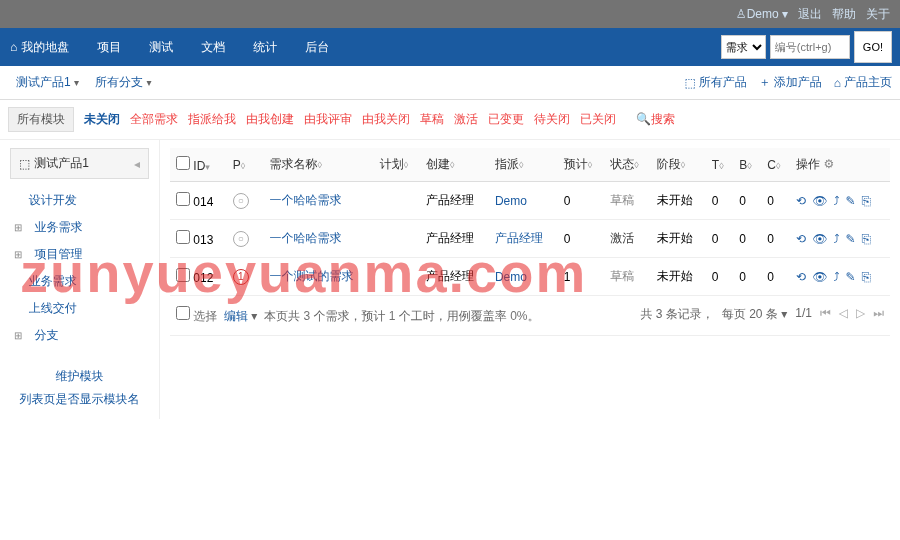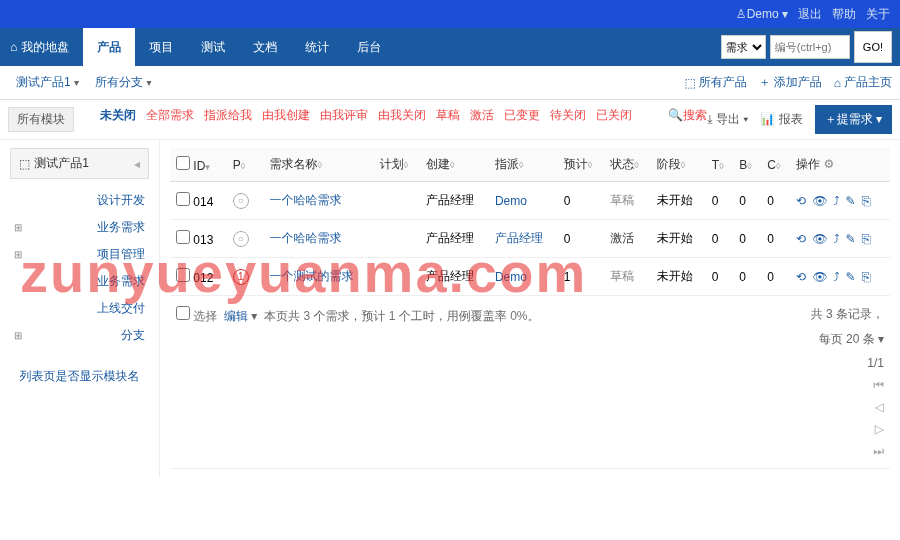--- a/index.html
+++ b/index.html
@@ -1,86 +1,85 @@
 <!DOCTYPE html>
 <html><head>
 <meta charset="utf-8">
 <style>
 * { margin: 0; padding: 0; box-sizing: border-box; font-family: "Microsoft YaHei", Arial, sans-serif; font-size: 12px; }
 body { background: #fff; width: 900px; height: 540px; overflow: hidden; position: relative; }
-.top-bar { background: #1d4ed8; height: 28px; display: flex; justify-content: flex-end; align-items: center; padding: 0 10px; gap: 10px; color: #cfe0f0; }
+.top-bar { background: #737373; height: 28px; display: flex; justify-content: flex-end; align-items: center; padding: 0 10px; gap: 10px; color: #cfe0f0; }
 .top-bar a { color: #cfe0f0; text-decoration: none; cursor: pointer; }
 .user-ico { display: inline-block; }
 .nav-bar { background: #1a5aa0; height: 38px; display: flex; align-items: center; }
 .nav-left { display: flex; align-items: center; height: 100%; }
 .nav-item { color: #fff; padding: 0 14px; height: 100%; display: flex; align-items: center; cursor: pointer; }
 .nav-item.active { background: #fff; color: #1a5aa0; font-weight: bold; }
 .nav-item.first { padding-left: 10px; }
 .cube-ico { margin-right: 4px; }
 .nav-right { margin-left: auto; display: flex; align-items: center; padding-right: 8px; gap: 4px; }
 .search-sel { height: 24px; font-size: 11px; border: 1px solid #ccc; background: #fff; width: 45px; }
 .search-inp { height: 24px; width: 80px; font-size: 11px; border: 1px solid #ccc; padding: 0 4px; }
 .go-btn { height: 32px; background: #fff; border: 1px solid #ccc; padding: 0 8px; cursor: pointer; font-size: 11px; }
 .sub-nav { background: #fff; height: 34px; border-bottom: 1px solid #ddd; display: flex; align-items: center; padding: 0 8px; }
 .sub-nav .sn-item { color: #1a5aa0; padding: 0 8px; cursor: pointer; }
 .sub-nav .sn-item.active { font-weight: bold; color: #333; }
 .sub-nav .dd { color: #666; font-size: 10px; }
 .sub-right { margin-left: auto; display: flex; gap: 12px; }
 .sub-right .sr { color: #1a5aa0; cursor: pointer; display: flex; align-items: center; gap: 3px; }
 .filter-bar { height: 40px; display: flex; align-items: center; padding: 0 8px; border-bottom: 1px solid #eee; }
-.filter-left { display: flex; gap: 26px; }
+.filter-left { display: flex; align-items: center; gap: 10px; }
 .filter-chip { background: #f0f0f0; border: 1px solid #ddd; padding: 3px 8px; color: #555; cursor: pointer; }
 .filter-link { color: #ef4444; cursor: pointer; }
 .filter-link.active { color: #1a5aa0; font-weight: bold; }
 .filter-right { margin-left: auto; display: flex; gap: 12px; align-items: center; }
 .fr-link { color: #555; cursor: pointer; }
 .primary-btn { background: #1a5aa0; color: #fff; padding: 6px 10px; border: none; cursor: pointer; }
 .main-area { flex: 1; display: flex; flex-direction: column; }
 .body-flex { display: flex; flex: 1; }
 .sidebar { width: 160px; border-right: 1px solid #eee; padding: 8px 10px; }
 .side-title { background: #f5f5f5; border: 1px solid #ddd; padding: 6px 8px; display: flex; align-items: center; gap: 4px; color: #333; cursor: pointer; }
 .side-list { padding-top: 8px; }
-.side-item { padding: 5px 4px; color: #1a5aa0; cursor: pointer; display: flex; align-items: center; gap: 12px; justify-content: space-between; }
+.side-item { padding: 5px 4px; color: #1a5aa0; cursor: pointer; display: flex; align-items: center; gap: 12px; }
 .side-item .ti { color: #888; font-size: 10px; }
 .side-foot { margin-top: 16px; text-align: center; color: #1a5aa0; }
 .side-foot div { padding: 3px 0; cursor: pointer; }
 .table-area { flex: 1; padding: 8px 10px; }
 .tbl { width: 100%; border-collapse: collapse; }
 .tbl th { text-align: left; padding: 8px 6px; color: #333; font-weight: normal; border-bottom: 1px solid #ddd; background: #fafafa; white-space: nowrap; }
 .tbl td { padding: 10px 6px; border-bottom: 1px solid #eee; white-space: nowrap; }
 .tbl .sort { color: #999; font-size: 9px; }
 .chk { width: 14px; height: 14px; }
 .linkc { color: #1a5aa0; cursor: pointer; }
 .badge-c { display: inline-flex; width: 16px; height: 16px; border: 1px solid #c33; border-radius: 50%; color: #c33; align-items: center; justify-content: center; font-size: 10px; margin-right: 4px; }
 .badge-g { display: inline-flex; width: 16px; height: 16px; border: 1px solid #aaa; border-radius: 50%; color: #aaa; align-items: center; justify-content: center; font-size: 10px; margin-right: 4px; }
 .status-draft { color: #888; }
 .status-active { color: #333; }
 .row-actions { display: flex; gap: 6px; color: #1a5aa0; }
 .row-actions span { cursor: pointer; }
 .gear { color: #888; cursor: pointer; }
 .tfoot-row td { color: #666; }
 .tfoot-row .fn { color: #737373; margin-top: 43px; }
-.pager { float: right; display: flex; gap: 8px; align-items: flex-end; color: #666; flex-direction: column; }
+.pager { float: right; display: flex; gap: 8px; align-items: flex-start; color: #666; }
 .pager .pg-btn { color: #aaa; cursor: pointer; }
 .watermark { position: absolute; top: 240px; left: 0; width: 100%; pointer-events: none; font-size: 56px; font-weight: bold; color: rgba(230,40,40,0.55); letter-spacing: 2px; text-align: left; padding-left: 20px; font-family: Arial; }
 </style>
 </head>
 <body>
 
 <div class="top-bar">
   <a><span class="user-ico">♙</span><span>Demo</span> ▾</a>
   <a>退出</a>
   <a>帮助</a>
   <a>关于</a>
 </div>
 
 <div class="nav-bar">
   <div class="nav-left" id="nav-left">
       <div class="nav-item first"><span class="cube-ico">⌂</span>我的地盘</div>
-      <div class="nav-item active">产品</div>
       <div class="nav-item">项目</div>
       <div class="nav-item">测试</div>
       <div class="nav-item">文档</div>
       <div class="nav-item">统计</div>
       <div class="nav-item">后台</div>
     </div>
   <div class="nav-right">
     <select class="search-sel"><option>需求</option></select>
     <input class="search-inp" placeholder="编号(ctrl+g)" style="">
     <button class="go-btn">GO!</button>
@@ -106,25 +105,20 @@
   </div>
 </div>
 
 <div class="main-area">
   <div class="filter-bar">
     <div class="filter-left">
       <span class="filter-chip">所有模块</span>
       <span id="filter-items"><span class="filter-link active" style="margin-right: 10px;">未关闭</span><span class="filter-link" style="margin-right: 10px;">全部需求</span><span class="filter-link" style="margin-right: 10px;">指派给我</span><span class="filter-link" style="margin-right: 10px;">由我创建</span><span class="filter-link" style="margin-right: 10px;">由我评审</span><span class="filter-link" style="margin-right: 10px;">由我关闭</span><span class="filter-link" style="margin-right: 10px;">草稿</span><span class="filter-link" style="margin-right: 10px;">激活</span><span class="filter-link" style="margin-right: 10px;">已变更</span><span class="filter-link" style="margin-right: 10px;">待关闭</span><span class="filter-link" style="margin-right: 10px;">已关闭</span></span>
       <span class="filter-link"><span>🔍</span><span>搜索</span></span>
     </div>
-    <div class="filter-right">
-      <span class="fr-link"><span>⤓</span> <span>导出</span> ▾</span>
-      <span class="fr-link"><span>📊</span> <span>报表</span></span>
-      <button class="primary-btn">＋<span>提需求</span> ▾</button>
-    </div>
   </div>
 
   <div class="body-flex">
     <div class="sidebar">
       <div class="side-title">
           <span>⬚</span>
           <span>测试产品1</span>
           <span style="margin-left:auto;color:#aaa">◂</span>
         </div>
       <div class="side-list" id="side-list">
@@ -147,20 +141,21 @@
           <div class="side-item">
             <span class="ti">&nbsp;</span>
             <span>上线交付</span>
           </div>
           <div class="side-item">
             <span class="ti">⊞</span>
             <span>分支</span>
           </div>
         </div>
       <div class="side-foot">
+        <div>维护模块</div>
         <div>列表页是否显示模块名</div>
       </div>
     </div>
 
     <div class="table-area">
       <table class="tbl">
         <thead>
           <tr>
             <th><input type="checkbox" class="chk" style=""> <span>ID</span><span class="sort">▾</span></th>
             <th><span>P</span><span class="sort">◊</span></th>

